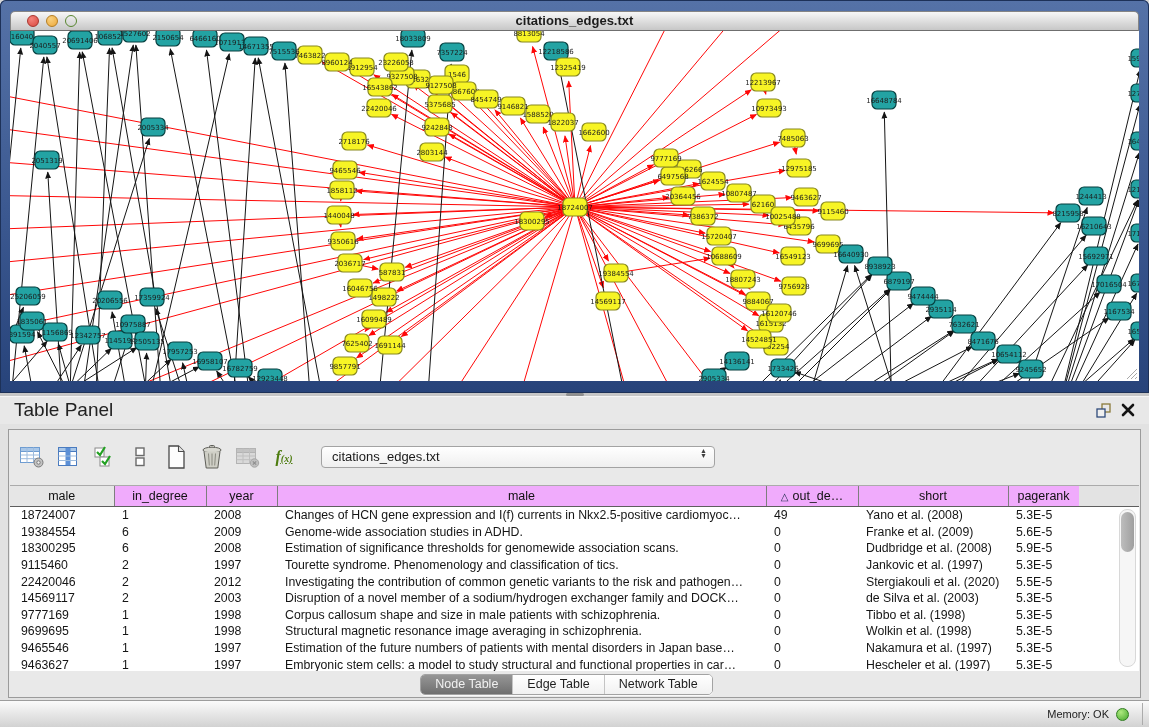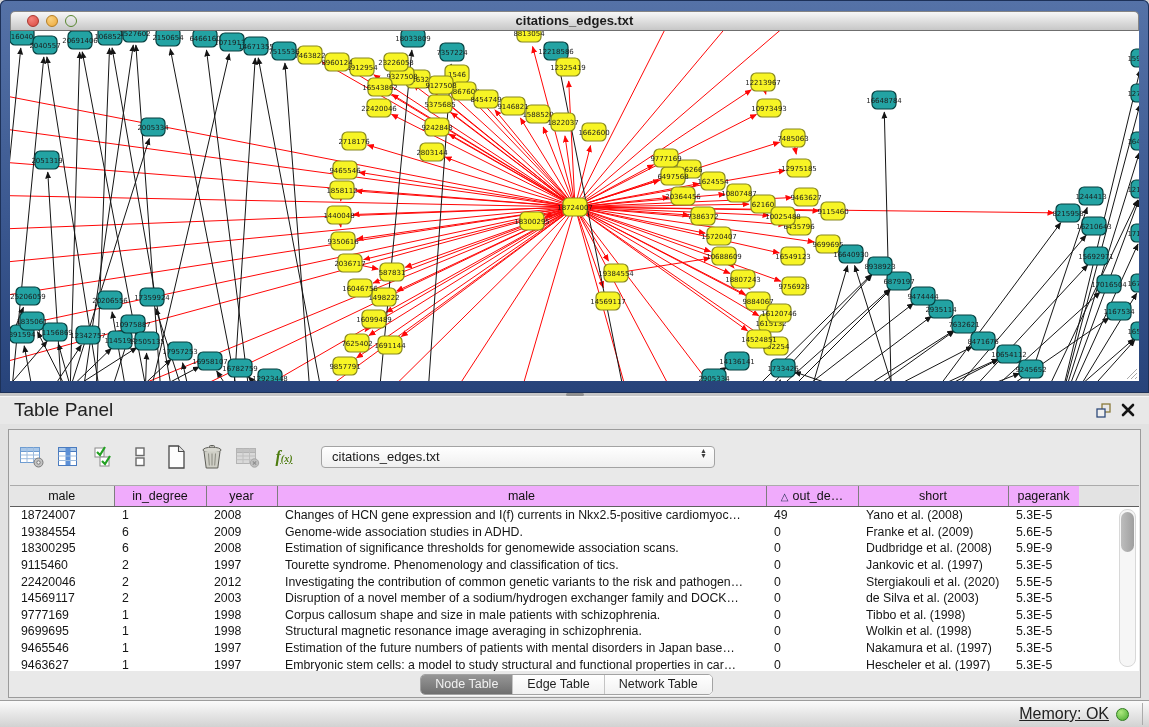--- a/index.html
+++ b/index.html
@@ -74,21 +74,21 @@
             display:flex;align-items:center;justify-content:center;}
   .segmented{display:inline-flex;border:1px solid #A3A3A3;border-radius:5px;overflow:hidden;
              background:#FCFCFC;box-shadow:0 1px 0 rgba(255,255,255,.7);}
   .seg{padding:2px 14px 3px;font-size:12.5px;color:#1E1E1E;border-left:1px solid #C4C4C4;background:linear-gradient(180deg,#FFFFFF,#F1F1F1);}
   .seg:first-child{border-left:none;}
   .seg.active{background:linear-gradient(180deg,#969696,#6F6F6F);color:#F1F1F1;}
 
   
   .statusbar{position:absolute;left:0;bottom:0;width:1149px;height:27px;
              background:linear-gradient(180deg,#FBFBFB,#D2D2D2);border-top:1px solid #9C9C9C;box-sizing:border-box;}
-  .mem-label{position:absolute;right:40px;line-height:26px;font-size:16px;color:#222;text-decoration:underline;}
+  .mem-label{position:absolute;right:40px;line-height:26px;font-size:11px;color:#222;}
   .mem-dot{position:absolute;right:20px;top:7px;width:13px;height:13px;border-radius:50%;
            background:radial-gradient(circle at 35% 30%,#AEE97F,#46A82E);border:1px solid #2F7D1E;box-sizing:border-box;}
   .status-div{position:absolute;right:6px;top:2px;bottom:2px;width:1px;background:#ABABAB;}
 </style>
 </head>
 <body>
 
 <div class="frame">
   <div class="titlebar">
     <span class="tl red"></span>
@@ -901,21 +901,21 @@
               <td class="c5">Franke et al. (2009)</td>
               <td class="c6">5.6E-5</td>
             </tr>
             <tr>
               <td class="c0">18300295</td>
               <td class="c1">6</td>
               <td class="c2">2008</td>
               <td class="c3">Estimation of significance thresholds for genomewide association scans.</td>
               <td class="c4">0</td>
               <td class="c5">Dudbridge et al. (2008)</td>
-              <td class="c6">5.9E-9</td>
+              <td class="c6">5.9E-5</td>
             </tr>
             <tr>
               <td class="c0">9115460</td>
               <td class="c1">2</td>
               <td class="c2">1997</td>
               <td class="c3">Tourette syndrome. Phenomenology and classification of tics.</td>
               <td class="c4">0</td>
               <td class="c5">Jankovic et al. (1997)</td>
               <td class="c6">5.3E-5</td>
             </tr>

